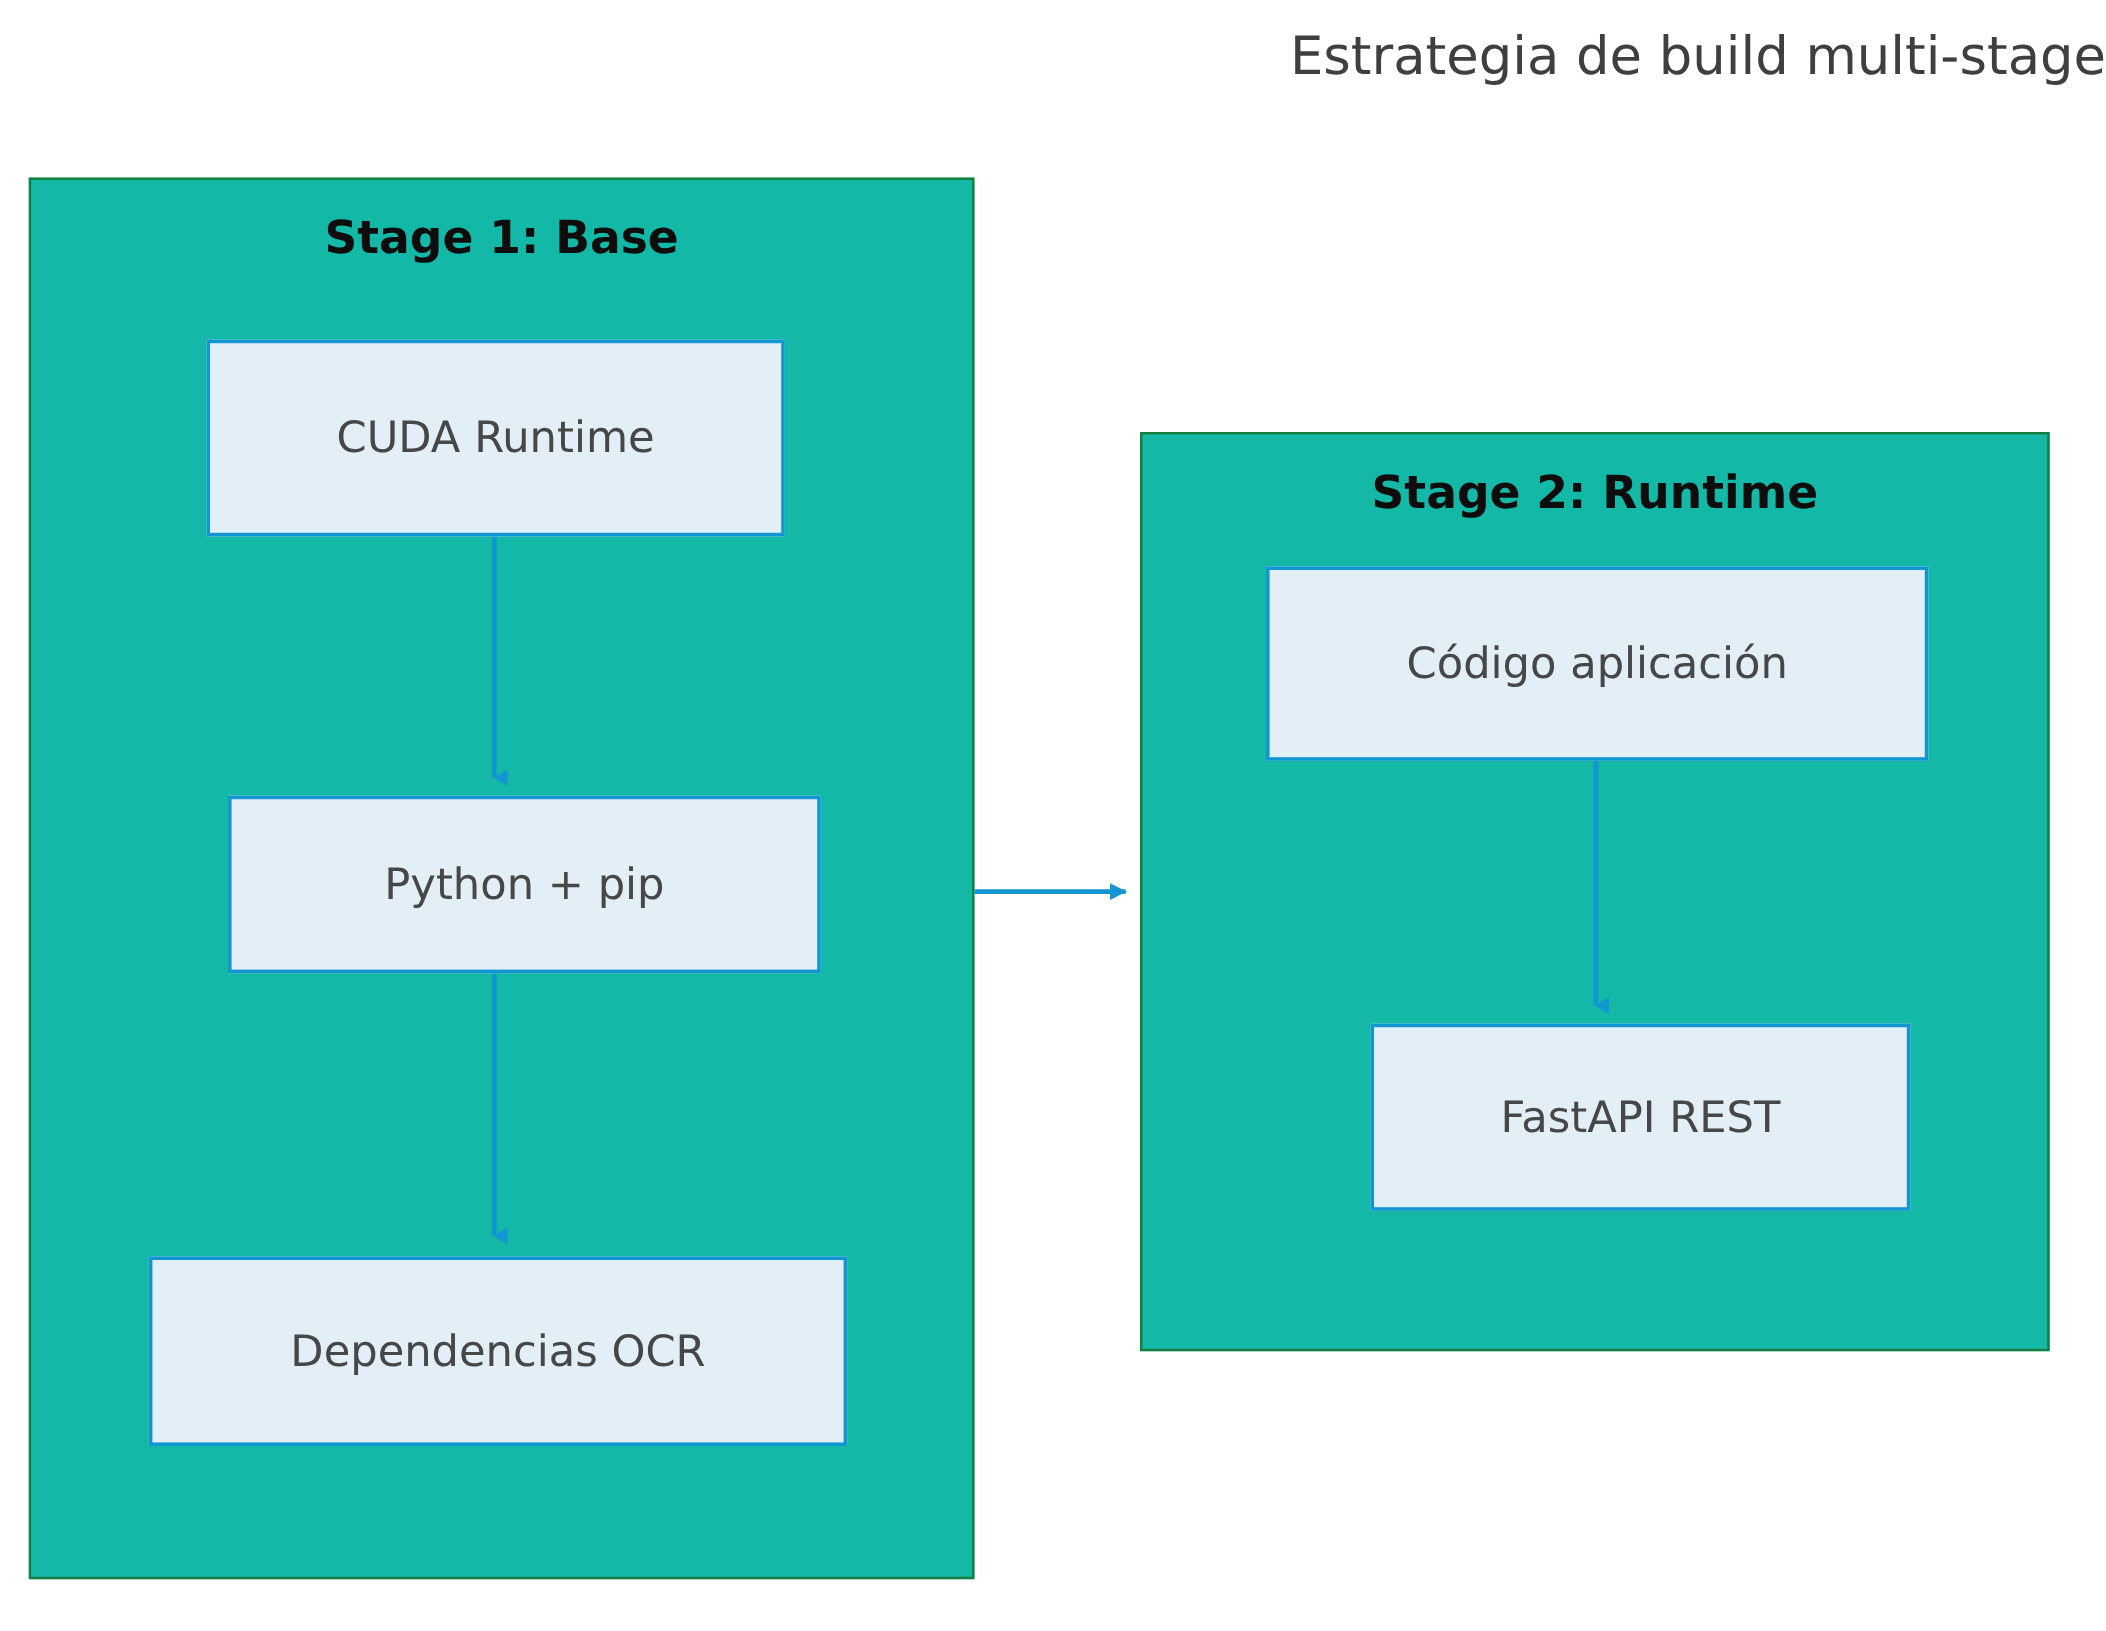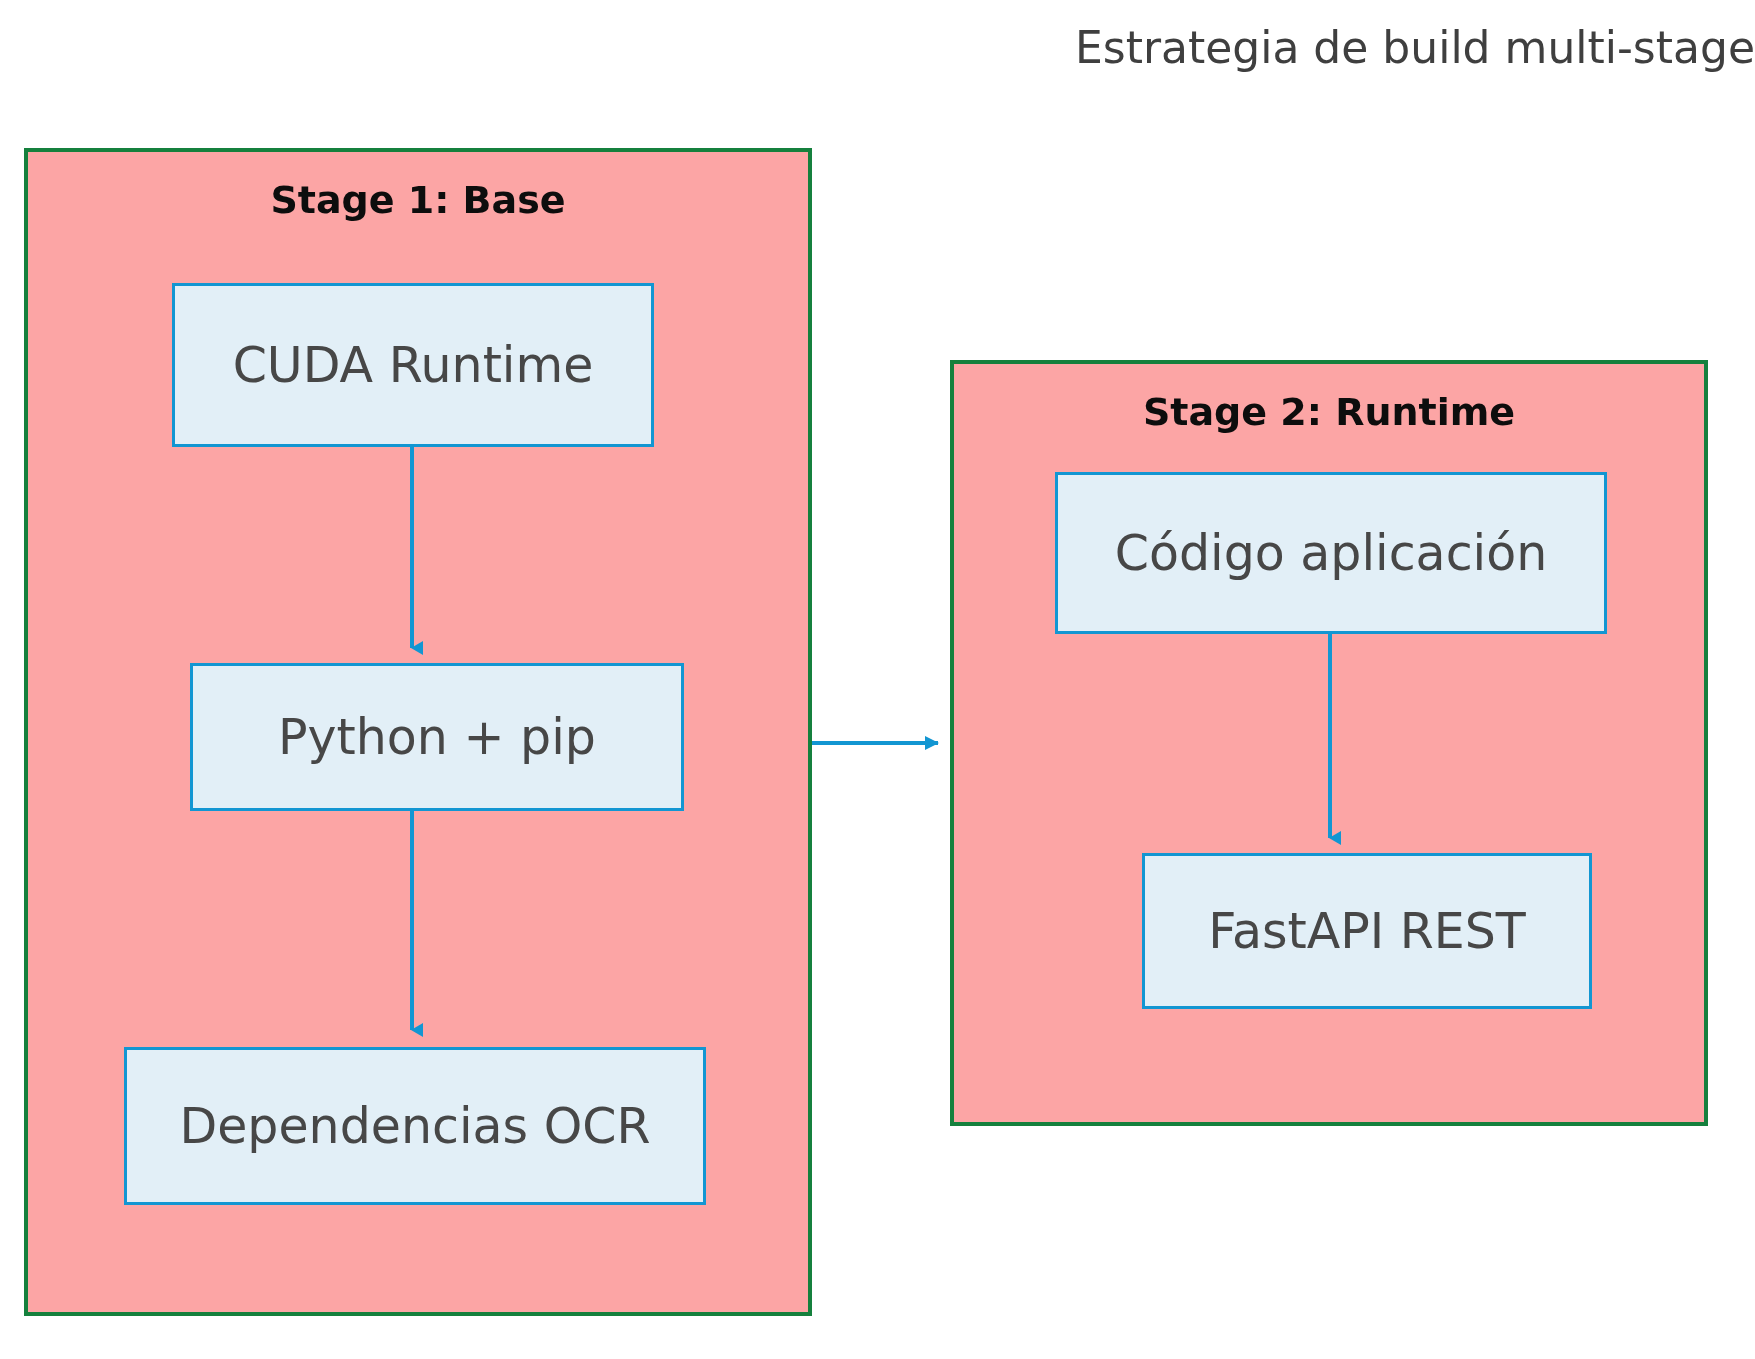--- a/index.html
+++ b/index.html
@@ -30,22 +30,22 @@
     text-align: right;
     font-size: 44px;
     color: #3f3f3f;
     font-family: "DejaVu Sans", sans-serif;
     letter-spacing: 0px;
     white-space: nowrap;
   }
 
   .stage-container {
     position: absolute;
-    background: #fca5a5;
-    border: 4px solid #15803d;
+    background: #14b8a6;
+    border: 2px solid #15803d;
     box-sizing: border-box;
   }
 
   .stage-title {
     position: absolute;
     left: 0;
     width: 100%;
     text-align: center;
     font-size: 38px;
     font-weight: bold;
@@ -58,21 +58,21 @@
     position: absolute;
     background: #e2eff7;
     border: 3px solid #1296d2;
     box-sizing: border-box;
     display: flex;
     align-items: center;
     justify-content: center;
   }
 
   .node-label {
-    font-size: 49px;
+    font-size: 36px;
     color: #474747;
     font-family: "DejaVu Sans", sans-serif;
     white-space: nowrap;
     text-align: right;
   }
 
   #edge-layer {
     position: absolute;
     left: 0;
     top: 0;

